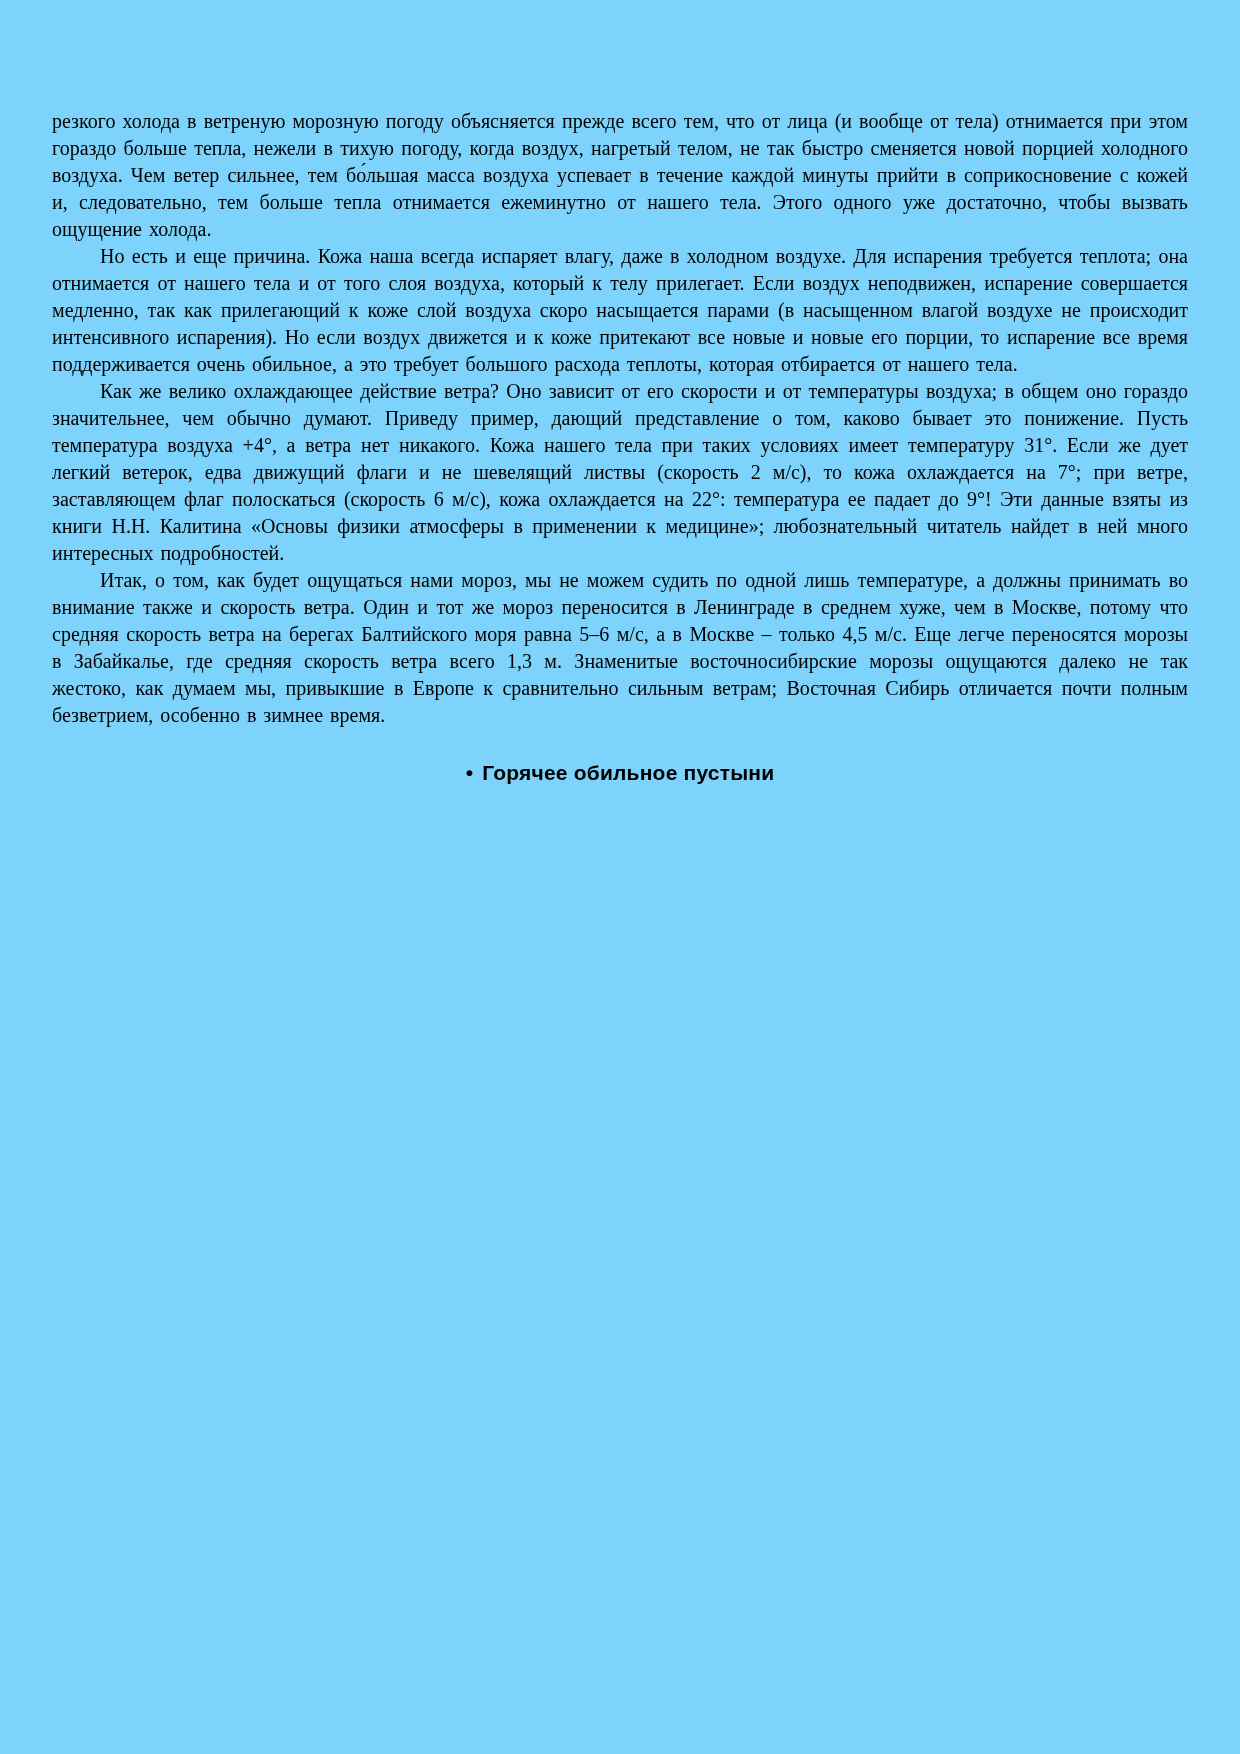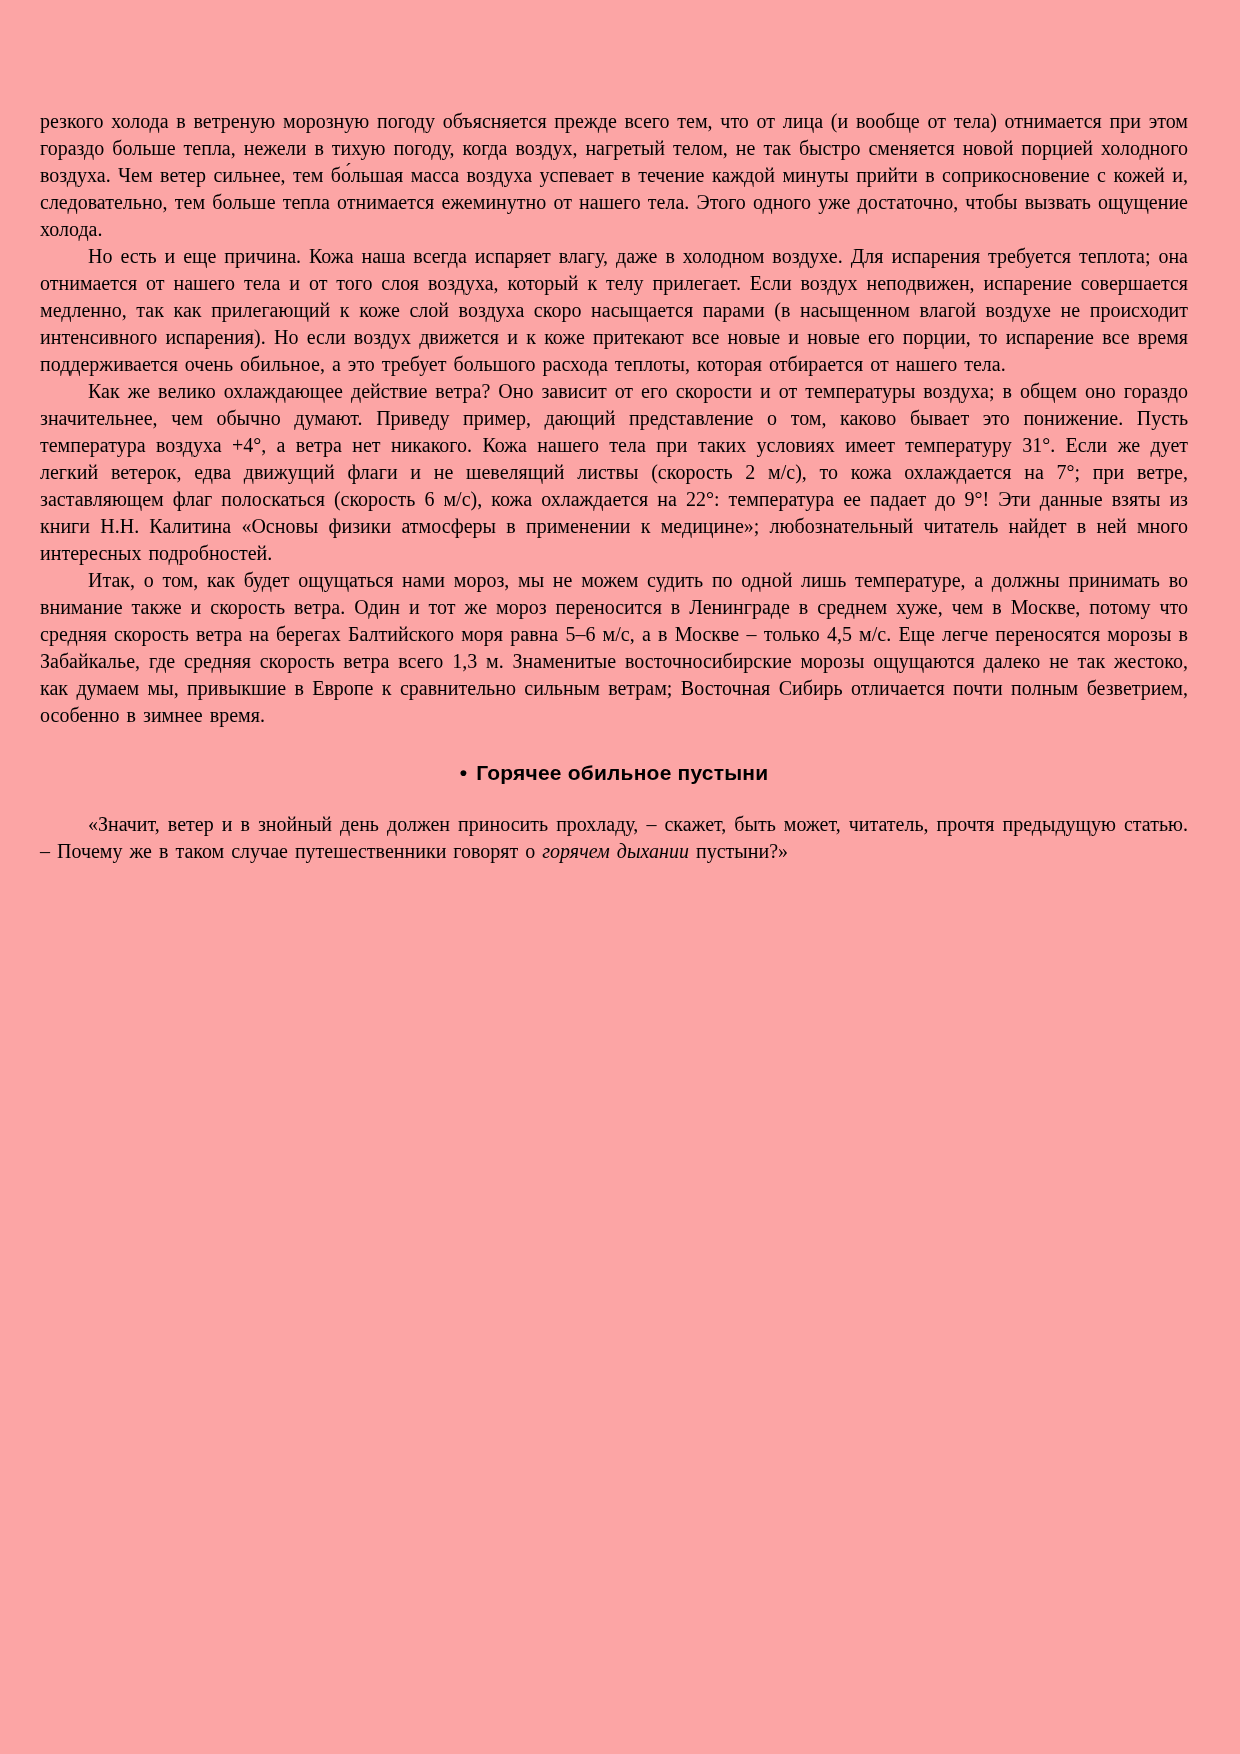--- a/index.html
+++ b/index.html
@@ -7,22 +7,22 @@
   body {
     width: 1240px;
     height: 1754px;
     font-family: "Liberation Serif", serif;
     color: #000000;
     position: relative;
   }
   .page {
     width: 1240px;
     height: 1754px;
-    background: #fca5a5;
-    padding: 108px 52px 0 40px;
+    background: #7dd3fc;
+    padding: 108px 52px 0 52px;
     overflow: hidden;
   }
   .text-block {
     width: 100%;
   }
   .para {
     font-size: 20px;
     line-height: 27px;
     text-align: justify;
     text-indent: 48px;
@@ -55,16 +55,15 @@
     <p class="para first">резкого холода в ветреную морозную погоду объясняется прежде всего тем, что от лица (и вообще от тела) отнимается при этом гораздо больше тепла, нежели в тихую погоду, когда воздух, нагретый телом, не так быстро сменяется новой порцией холодного воздуха. Чем ветер сильнее, тем бо́льшая масса воздуха успевает в течение каждой минуты прийти в соприкосновение с кожей и, следовательно, тем больше тепла отнимается ежеминутно от нашего тела. Этого одного уже достаточно, чтобы вызвать ощущение холода.</p>
 
     <p class="para">Но есть и еще причина. Кожа наша всегда испаряет влагу, даже в холодном воздухе. Для испарения требуется теплота; она отнимается от нашего тела и от того слоя воздуха, который к телу прилегает. Если воздух неподвижен, испарение совершается медленно, так как прилегающий к коже слой воздуха скоро насыщается парами (в насыщенном влагой воздухе не происходит интенсивного испарения). Но если воздух движется и к коже притекают все новые и новые его порции, то испарение все время поддерживается очень обильное, а это требует большого расхода теплоты, которая отбирается от нашего тела.</p>
 
     <p class="para">Как же велико охлаждающее действие ветра? Оно зависит от его скорости и от температуры воздуха; в общем оно гораздо значительнее, чем обычно думают. Приведу пример, дающий представление о том, каково бывает это понижение. Пусть температура воздуха +4°, а ветра нет никакого. Кожа нашего тела при таких условиях имеет температуру 31°. Если же дует легкий ветерок, едва движущий флаги и не шевелящий листвы (скорость 2 м/с), то кожа охлаждается на 7°; при ветре, заставляющем флаг полоскаться (скорость 6 м/с), кожа охлаждается на 22°: температура ее падает до 9°! Эти данные взяты из книги Н.Н. Калитина «Основы физики атмосферы в применении к медицине»; любознательный читатель найдет в ней много интересных подробностей.</p>
 
     <p class="para">Итак, о том, как будет ощущаться нами мороз, мы не можем судить по одной лишь температуре, а должны принимать во внимание также и скорость ветра. Один и тот же мороз переносится в Ленинграде в среднем хуже, чем в Москве, потому что средняя скорость ветра на берегах Балтийского моря равна 5–6 м/с, а в Москве – только 4,5 м/с. Еще легче переносятся морозы в Забайкалье, где средняя скорость ветра всего 1,3 м. Знаменитые восточносибирские морозы ощущаются далеко не так жестоко, как думаем мы, привыкшие в Европе к сравнительно сильным ветрам; Восточная Сибирь отличается почти полным безветрием, особенно в зимнее время.</p>
 
     <h2 class="heading"><span class="bullet">•</span><span>Горячее обильное пустыни</span></h2>
 
-    <p class="para"><span>«Значит, ветер и в знойный день должен приносить прохладу, – скажет, быть может, читатель, прочтя предыдущую статью. – Почему же в таком случае путешественники говорят о </span><em>горячем дыхании</em><span> пустыни?»</span></p>
 
   </main>
 </div>
 
 </body></html>

